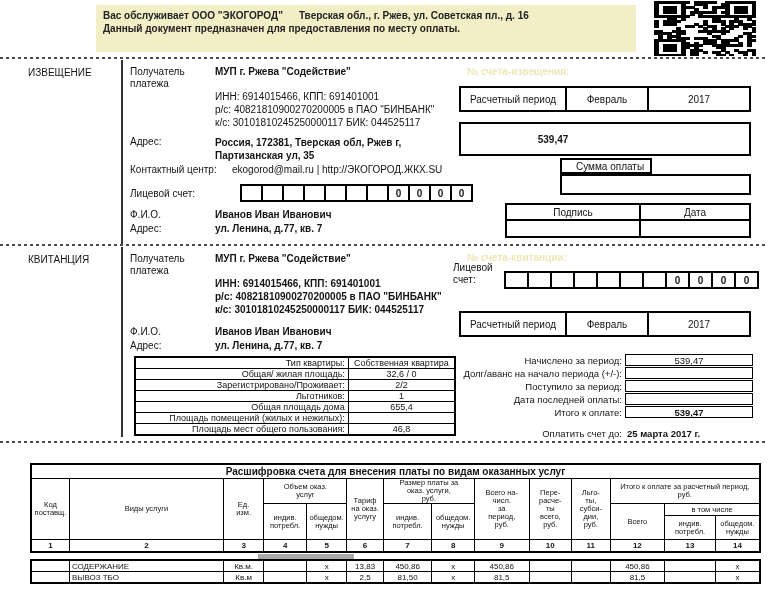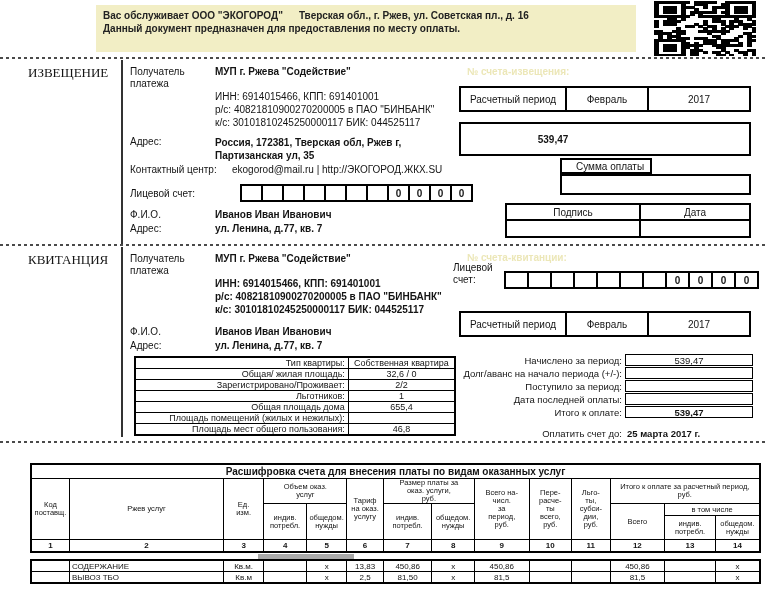--- a/index.html
+++ b/index.html
@@ -3,21 +3,21 @@
 <meta charset="utf-8">
 <style>
   html,body{margin:0;padding:0;background:#fff;}
   .page{position:relative;width:768px;height:597px;background:#ffffff;overflow:hidden;
         font-family:"Liberation Sans",sans-serif;color:#141414;}
   .abs{position:absolute;}
   .b{font-weight:bold;}
   .pre{white-space:pre-line;}
   .fs10{font-size:10px;line-height:12px;}
   .fs95{font-size:9.5px;line-height:11px;}
-  .fs11{font-size:13px;line-height:13px;font-family:Liberation Serif, serif;}
+  .fs11{font-size:10px;line-height:13px;}
 
   
   .yellow-box{left:96px;top:5px;width:540px;height:47px;background:#f2eec5;
               box-sizing:border-box;padding:4px 7px;font-size:10px;line-height:13px;font-weight:bold;color:#222;}
   .yellow-box .gap{margin-left:16px;}
 
   
   .qr{left:654px;top:1px;width:102px;height:55px;background:#fff;overflow:hidden;}
   .qr i{position:absolute;background:#000;}
 
@@ -554,21 +554,21 @@
       <col style="width:50px">
         <col style="width:44px">
     </colgroup>
     <tbody>
         <tr>
           <td class="title-cell" colspan="14">Расшифровка счета для внесения платы по видам оказанных услуг</td>
         </tr>
     <tr style="height:24px;">
       <th rowspan="3">Код
 поставщ.</th>
-      <th rowspan="3">Ржев услуг</th>
+      <th rowspan="3">Виды услуги</th>
       <th rowspan="3">Ед.
 изм.</th>
       <th colspan="2">Объем оказ.
 услуг</th>
       <th rowspan="3">Тариф
 на оказ.
 услугу</th>
       <th colspan="2">Размер платы за
 оказ. услуги,
 руб.</th>

